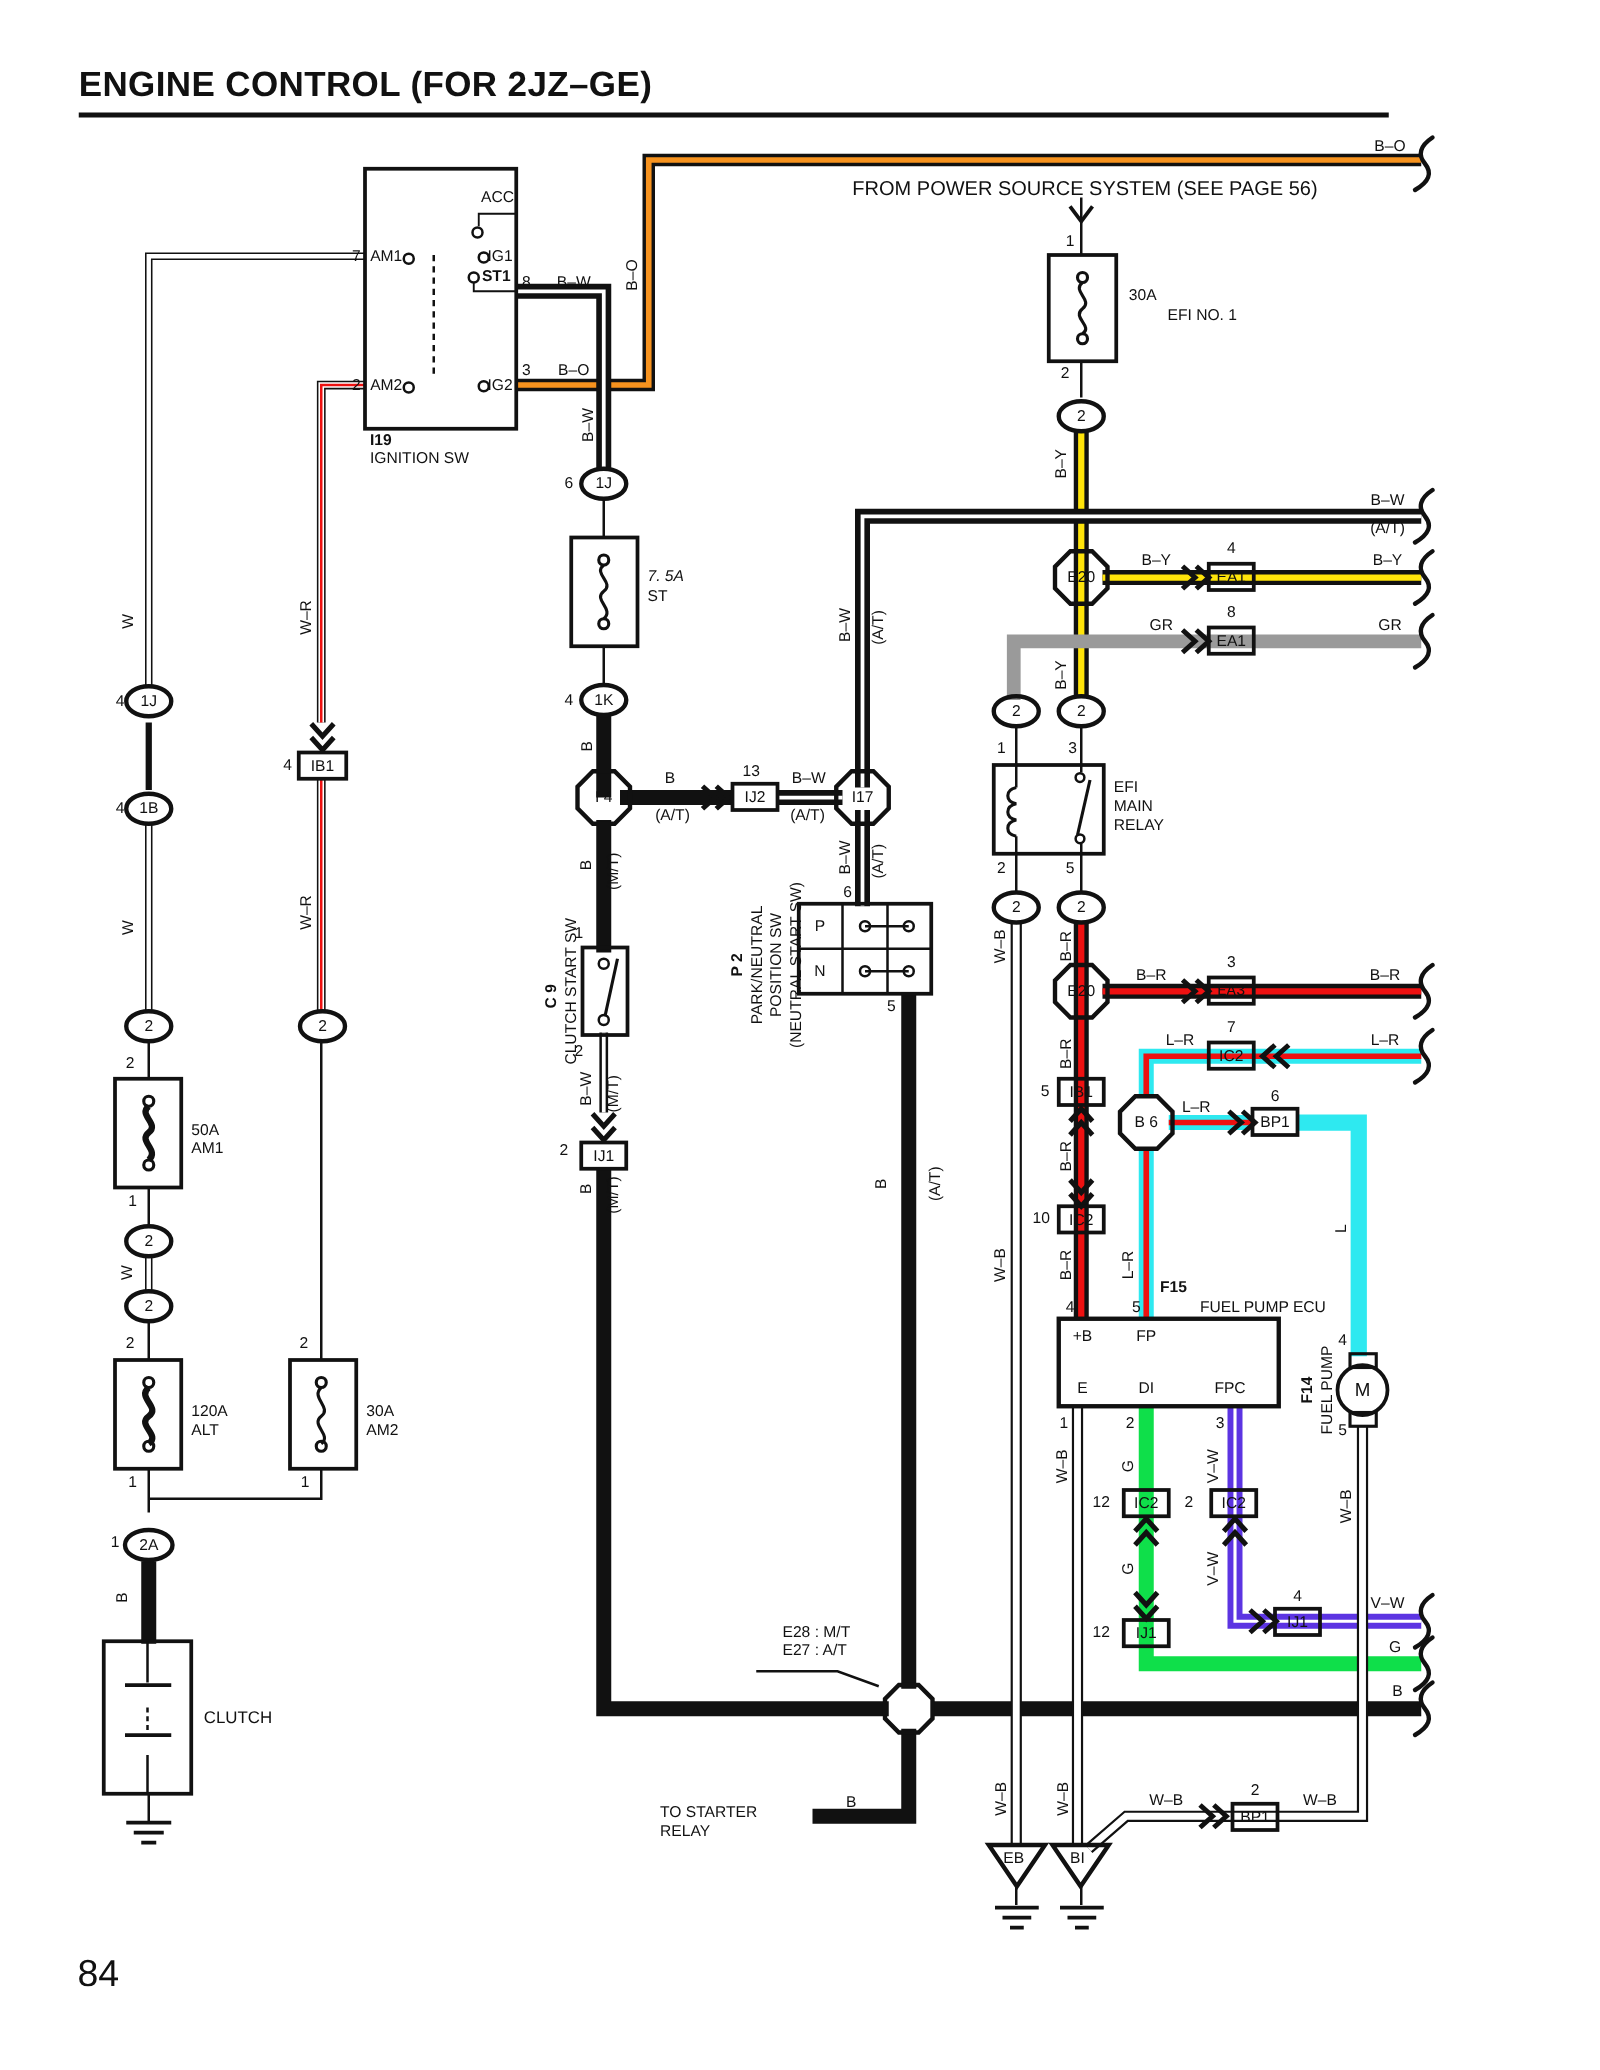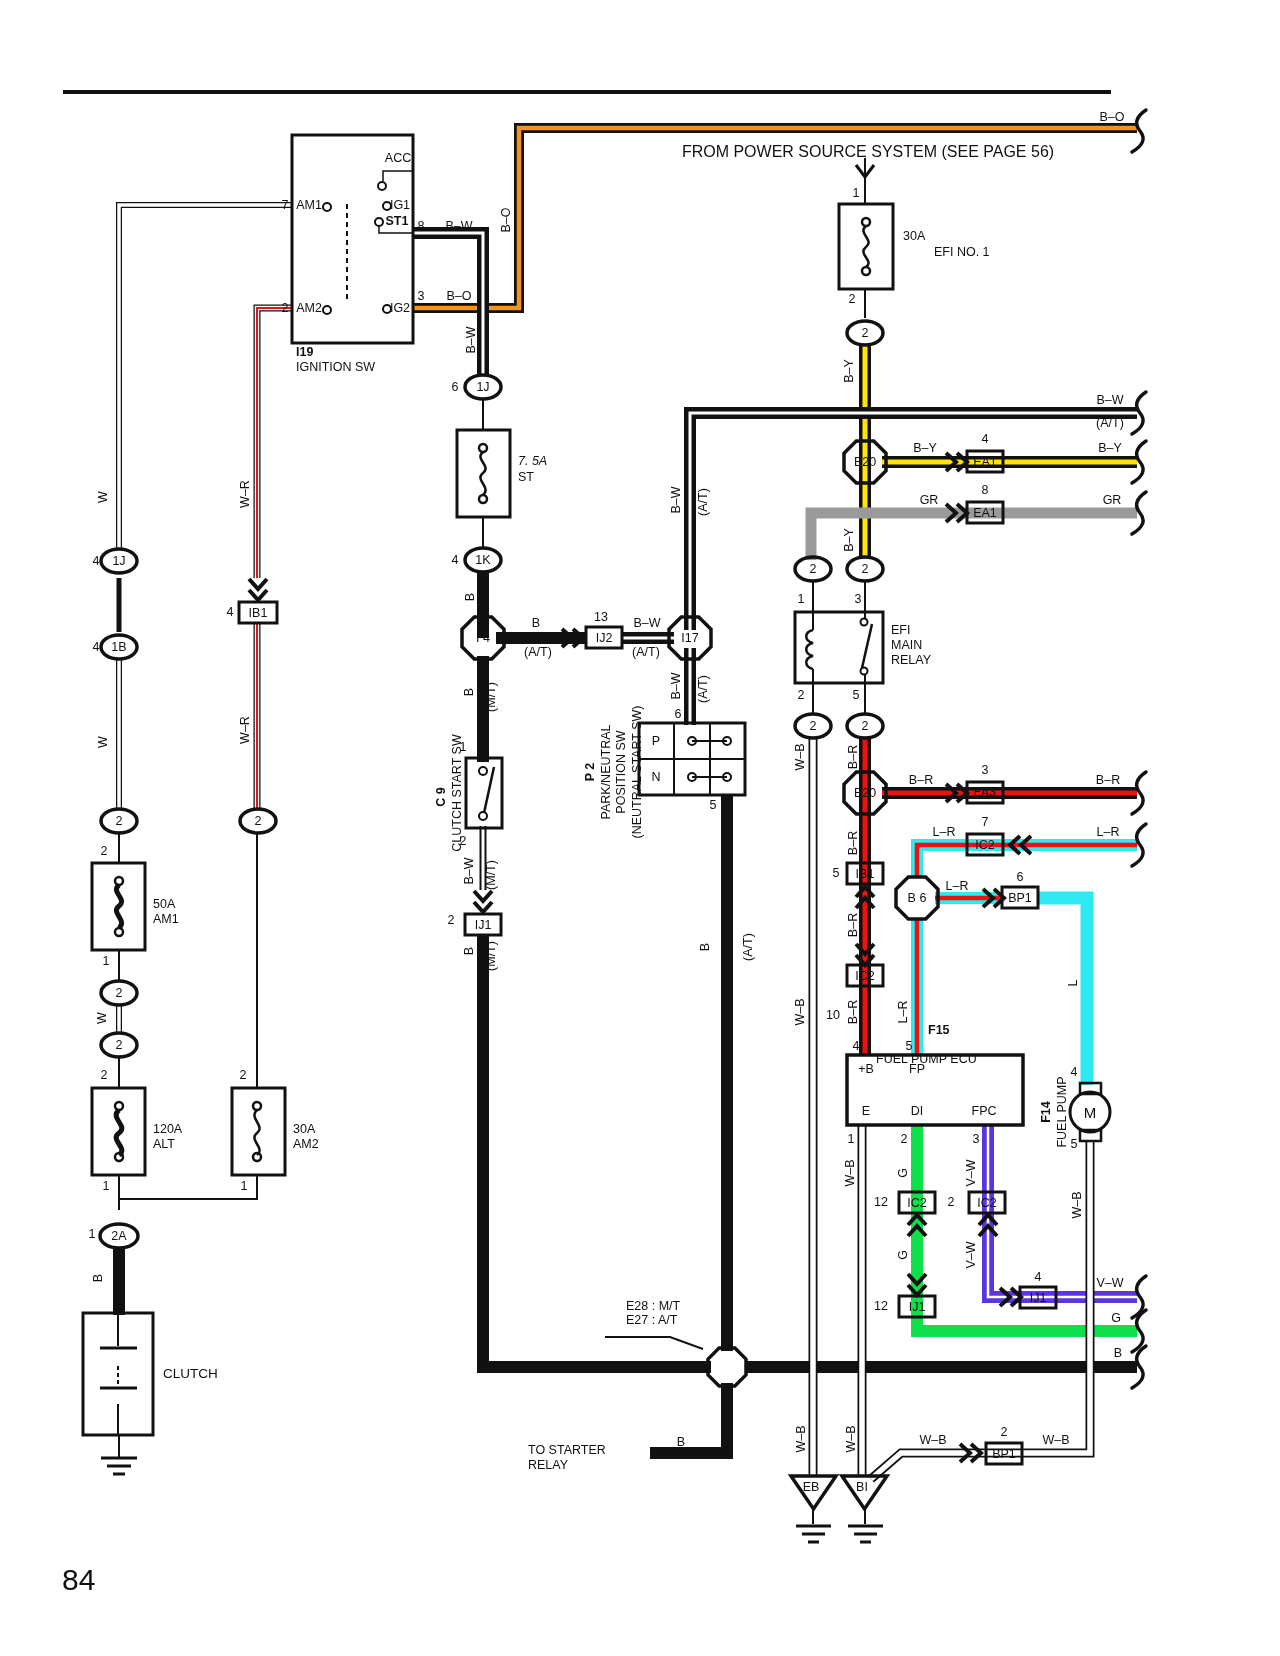--- a/index.html
+++ b/index.html
@@ -316,20 +316,21 @@
     <path class="k s35" d="M1146 1310 Q1131 1320 1140 1331 Q1149 1342 1132 1352"></path>
     <path class="k s35" d="M1146 1346 Q1131 1356 1140 1367 Q1149 1378 1132 1388"></path>
   </g>
 
   <g>
     <path class="k s2" d="M605 1337 H670 L703 1349"></path>
     <path class="fk" d="M709 1353 L692 1342 L698 1354 Z"></path>
   </g>
 </svg>
 
+<div id="title">ENGINE CONTROL (FOR 2JZ–GE)</div>
 <div id="rule"></div>
 <div id="pageno">84</div>
 <div id="labels">
       <div class="lb" style="left: 868px; top: 152px; font-size: 16px;">FROM POWER SOURCE SYSTEM (SEE PAGE 56)</div>
       <div class="lb" style="left: 1112px; top: 117px;">B–O</div>
       <div class="lb" style="left: 856px; top: 193px;">1</div>
       <div class="lb la" style="left: 903px; top: 236px;">30A</div>
       <div class="lb la" style="left: 934px; top: 252px;">EFI NO. 1</div>
       <div class="lb" style="left: 852px; top: 299px;">2</div>
       <div class="lb r" style="left: 849px; top: 371px;">B–Y</div>
@@ -355,29 +356,29 @@
       <div class="lb" style="left: 985px; top: 770px;">3</div>
       <div class="lb" style="left: 1108px; top: 780px;">B–R</div>
       <div class="lb" style="left: 944px; top: 832px;">L–R</div>
       <div class="lb" style="left: 985px; top: 822px;">7</div>
       <div class="lb" style="left: 1108px; top: 832px;">L–R</div>
       <div class="lb r" style="left: 853px; top: 843px;">B–R</div>
       <div class="lb" style="left: 836px; top: 873px;">5</div>
       <div class="lb" style="left: 957px; top: 886px;">L–R</div>
       <div class="lb" style="left: 1020px; top: 877px;">6</div>
       <div class="lb r" style="left: 853px; top: 925px;">B–R</div>
-      <div class="lb" style="left: 833px; top: 975px; margin-top: 40px;">10</div>
+      <div class="lb" style="left: 833px; top: 975px;">10</div>
       <div class="lb r" style="left: 1073px; top: 983px;">L</div>
       <div class="lb r" style="left: 800px; top: 1012px;">W–B</div>
       <div class="lb r" style="left: 853px; top: 1012px;">B–R</div>
       <div class="lb r" style="left: 903px; top: 1012px;">L–R</div>
       <div class="lb" style="left: 856px; top: 1046px;">4</div>
       <div class="lb" style="left: 909px; top: 1046px;">5</div>
       <div class="lb b la" style="left: 928px; top: 1030px;">F15</div>
-      <div class="lb la" style="left: 876px; top: 1046px; margin-top: 13px;">FUEL PUMP ECU</div>
+      <div class="lb la" style="left: 960px; top: 1046px;">FUEL PUMP ECU</div>
       <div class="lb" style="left: 866px; top: 1069px;">+B</div>
       <div class="lb" style="left: 917px; top: 1069px;">FP</div>
       <div class="lb" style="left: 866px; top: 1111px;">E</div>
       <div class="lb" style="left: 917px; top: 1111px;">DI</div>
       <div class="lb" style="left: 984px; top: 1111px;">FPC</div>
       <div class="lb" style="left: 851px; top: 1139px;">1</div>
       <div class="lb" style="left: 904px; top: 1139px;">2</div>
       <div class="lb" style="left: 976px; top: 1139px;">3</div>
       <div class="lb r" style="left: 850px; top: 1173px;">W–B</div>
       <div class="lb r" style="left: 903px; top: 1173px;">G</div>

